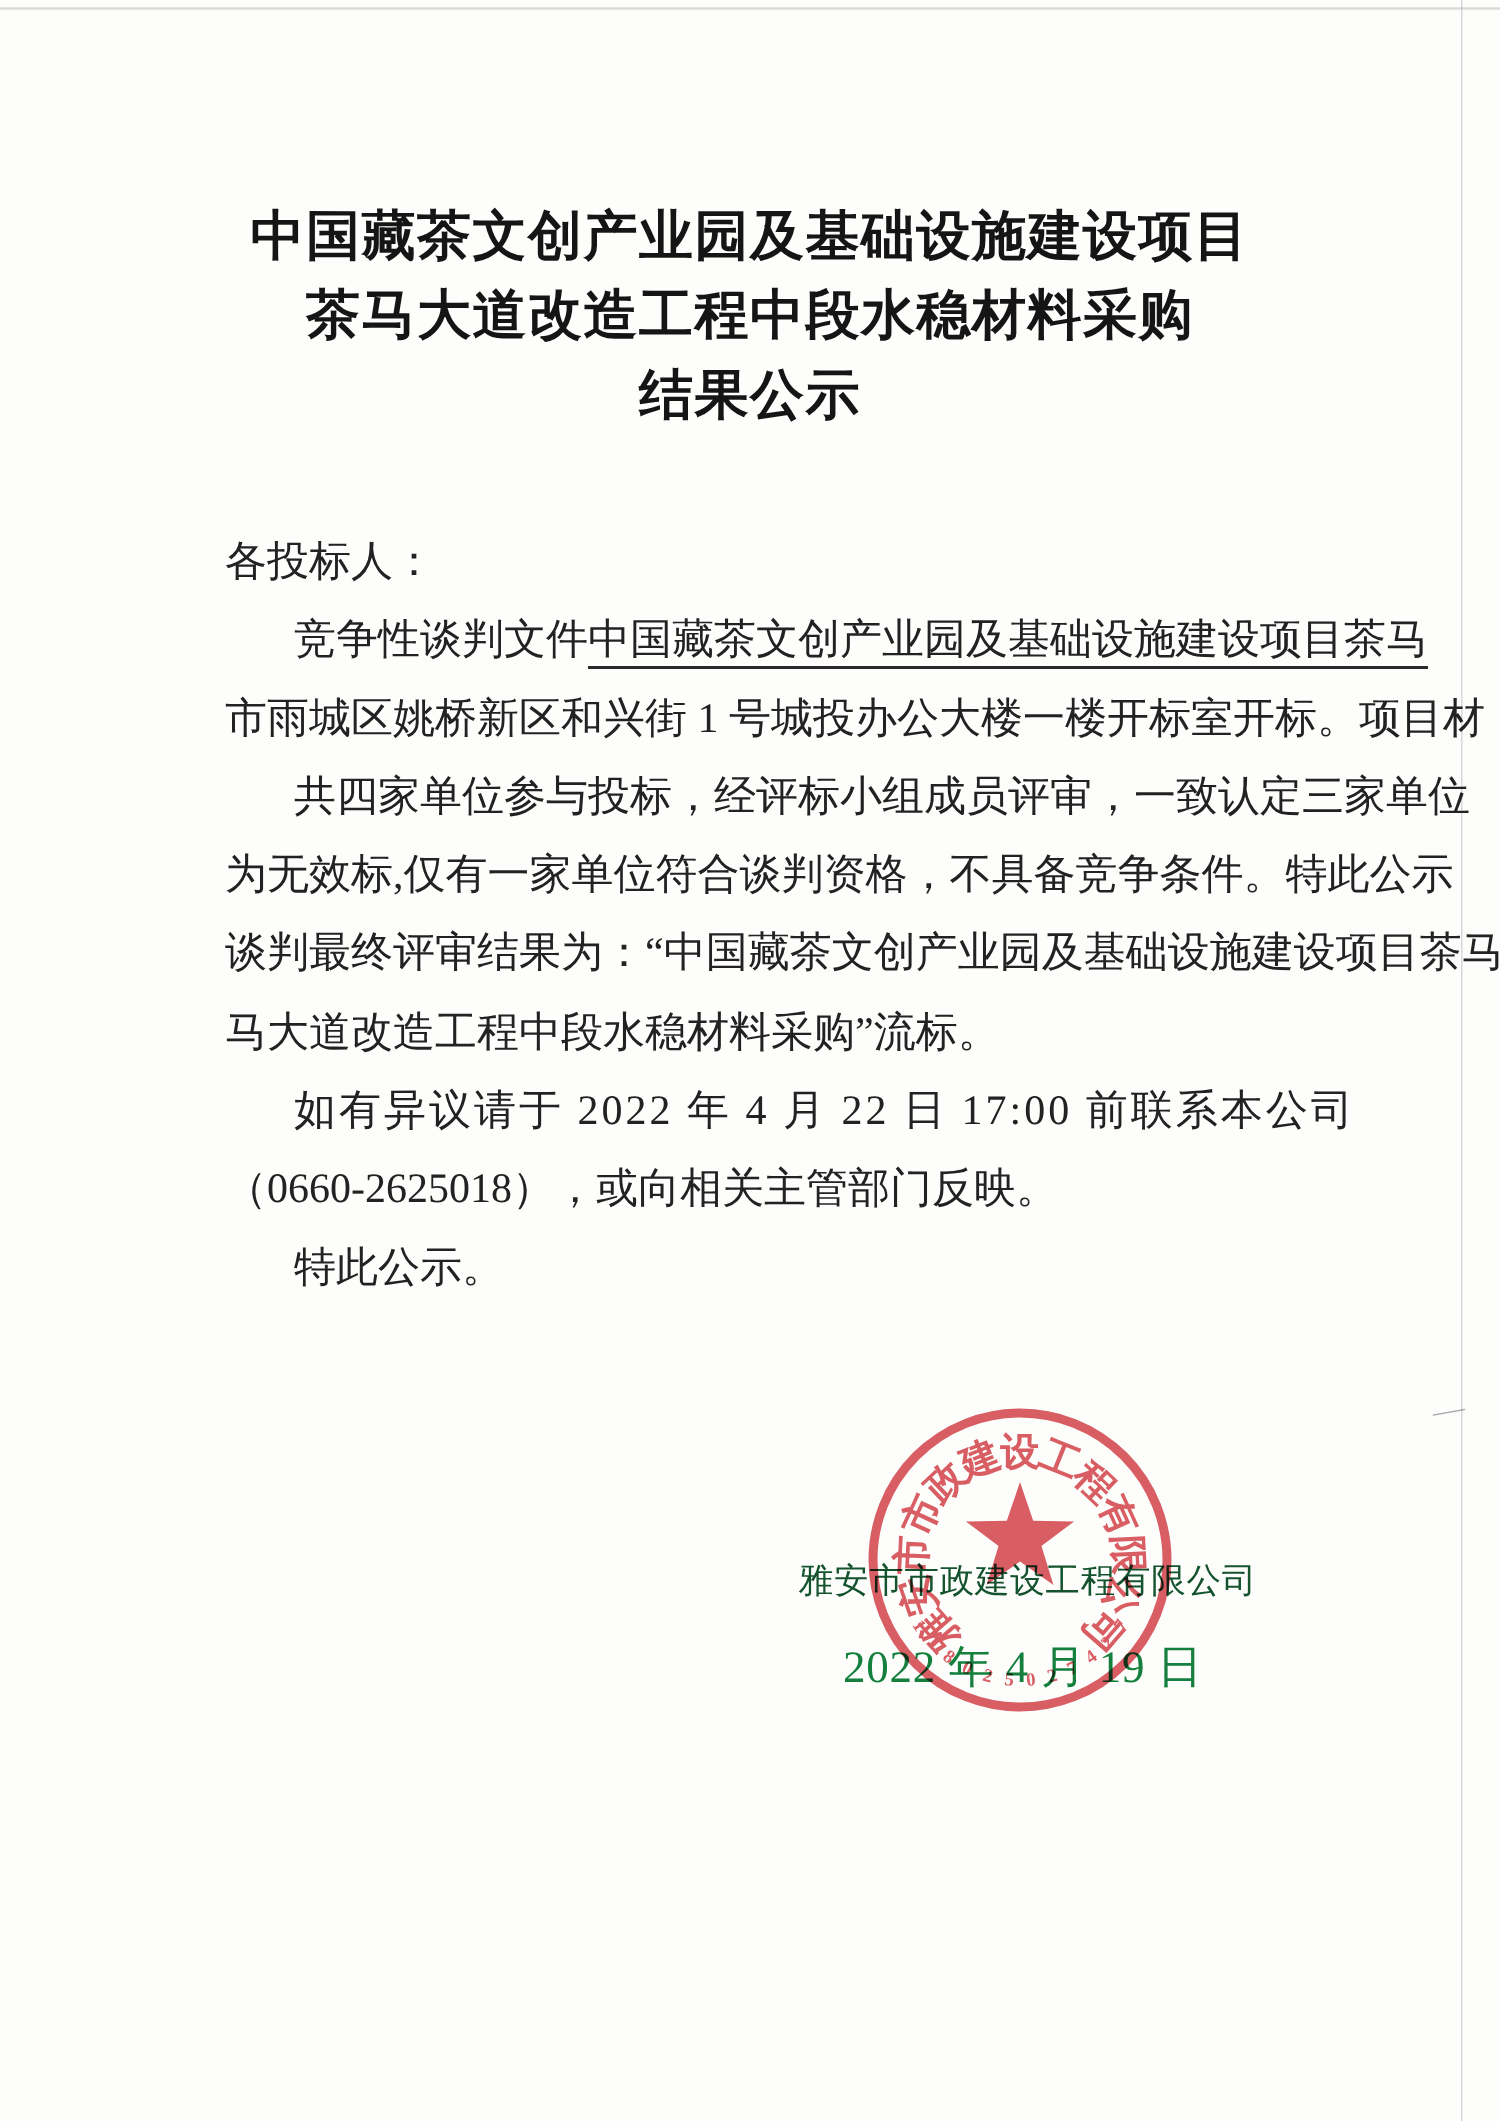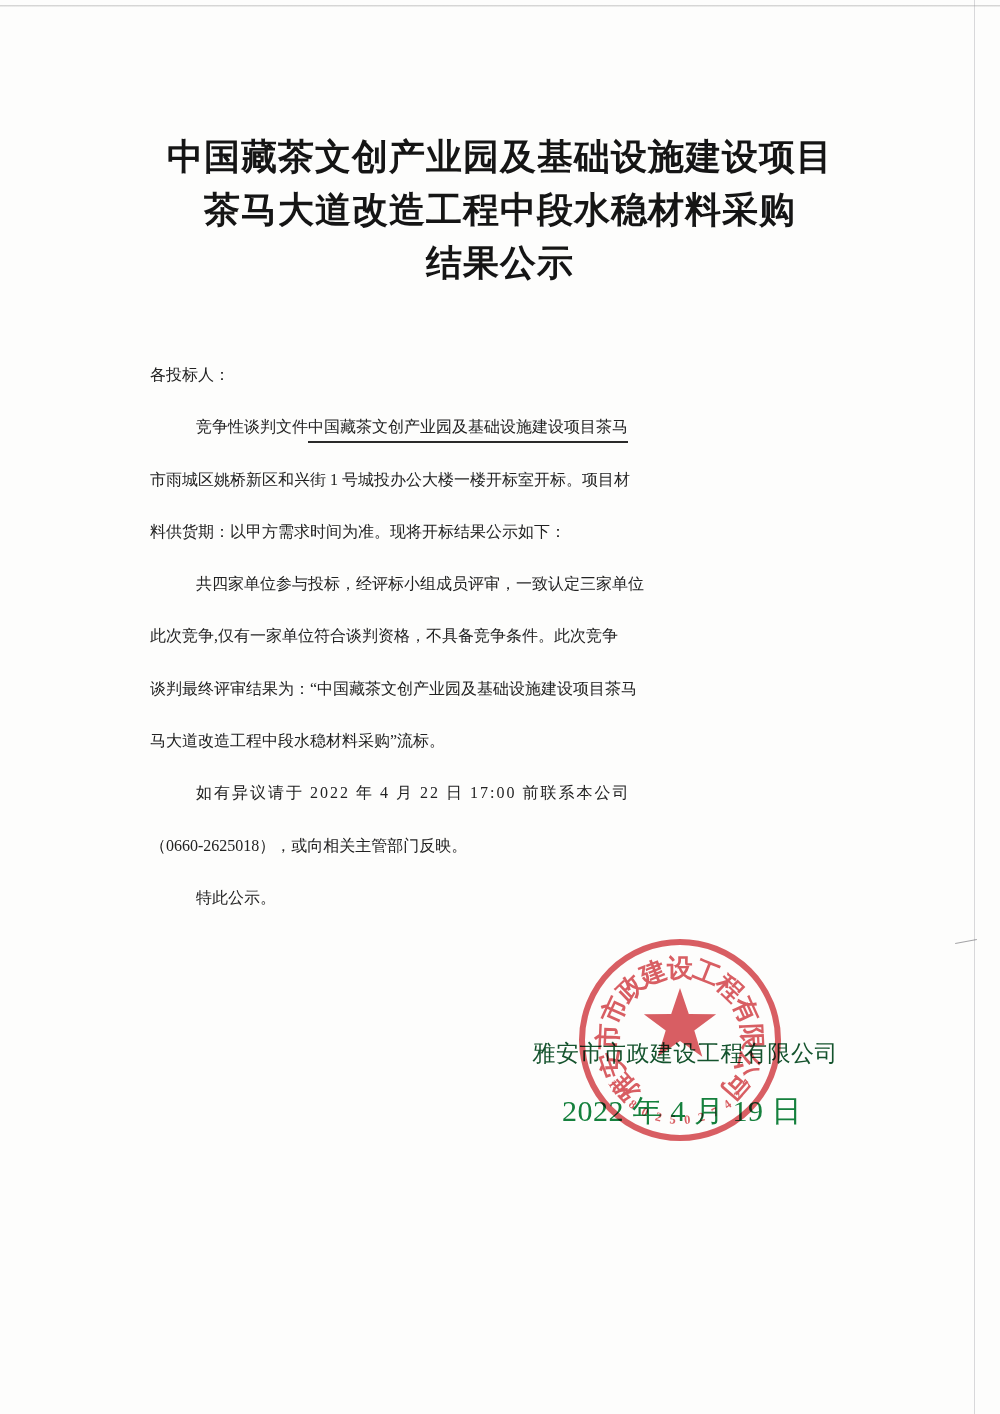--- a/index.html
+++ b/index.html
@@ -26,21 +26,21 @@
     position:absolute; top:130px; left:0; width:1000px;
     text-align:center;
     font-family:"Liberation Sans", sans-serif;
     font-weight:bold; font-size:36px; line-height:53px;
     letter-spacing:1px; color:#151515;
   }
 
   
   .body-text {
     position:absolute; top:349px; left:150px; width:705px;
-    font-size:16px; line-height:52.3px;
+    font-size:28px; line-height:52.3px;
     color:#222;
   }
   .line { white-space:nowrap; }
   .line.indent { padding-left:46px; }
   .line.spaced { letter-spacing:2px; }
   .seg.u {
     text-decoration:underline;
     text-decoration-thickness:1.5px;
     text-underline-offset:9px;
     text-decoration-color:#2a2a2a;
@@ -82,23 +82,22 @@
   <div class="title" id="title">
       <div class="title-line">中国藏茶文创产业园及基础设施建设项目</div>
       <div class="title-line">茶马大道改造工程中段水稳材料采购</div>
       <div class="title-line">结果公示</div>
     </div>
 
   <div class="body-text" id="body-text">
       <div class="line"><span class="seg">各投标人：</span></div>
       <div class="line indent"><span class="seg">竞争性谈判文件</span><span class="seg u">中国藏茶文创产业园及基础设施建设项目茶马</span></div>
       <div class="line"><span class="seg">市雨城区姚桥新区和兴街 1 号城投办公大楼一楼开标室开标。项目材</span></div>
-      <div class="line"><span class="seg">料供货期：以甲方需求时间为准。现将开标结果公示如下：</span></div>
       <div class="line indent"><span class="seg">共四家单位参与投标，经评标小组成员评审，一致认定三家单位</span></div>
-      <div class="line"><span class="seg">此次竞争,仅有一家单位符合谈判资格，不具备竞争条件。此次竞争</span></div>
+      <div class="line"><span class="seg">为无效标,仅有一家单位符合谈判资格，不具备竞争条件。特此公示</span></div>
       <div class="line"><span class="seg">谈判最终评审结果为：“中国藏茶文创产业园及基础设施建设项目茶马</span></div>
       <div class="line"><span class="seg">马大道改造工程中段水稳材料采购”流标。</span></div>
       <div class="line indent spaced"><span class="seg">如有异议请于 2022 年 4 月 22 日 17:00 前联系本公司</span></div>
       <div class="line"><span class="seg">（0660-2625018），或向相关主管部门反映。</span></div>
       <div class="line indent"><span class="seg">特此公示。</span></div>
     </div>
 
   <div class="sig-company">雅安市市政建设工程有限公司</div>
   <div class="sig-date">2022 年 4 月 19 日</div>
 

